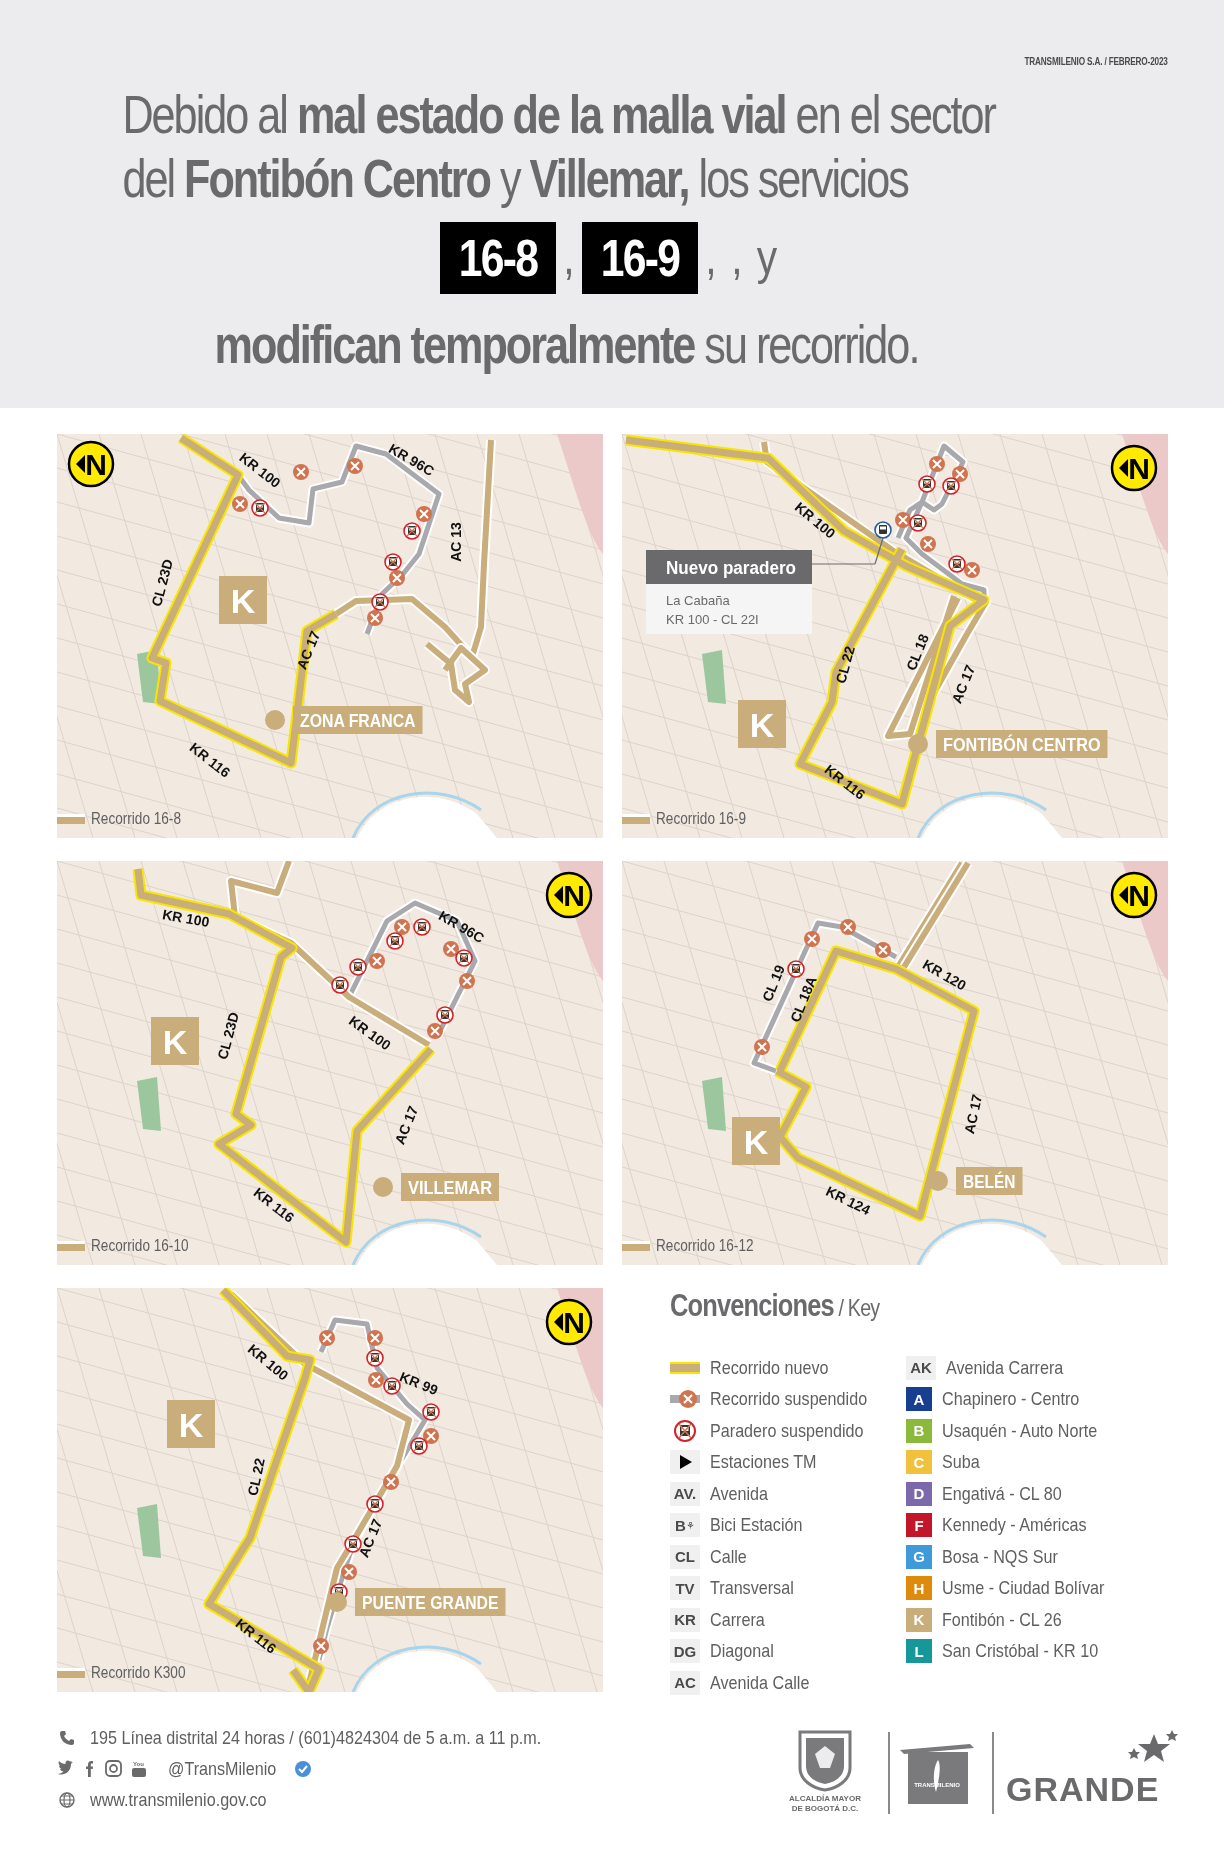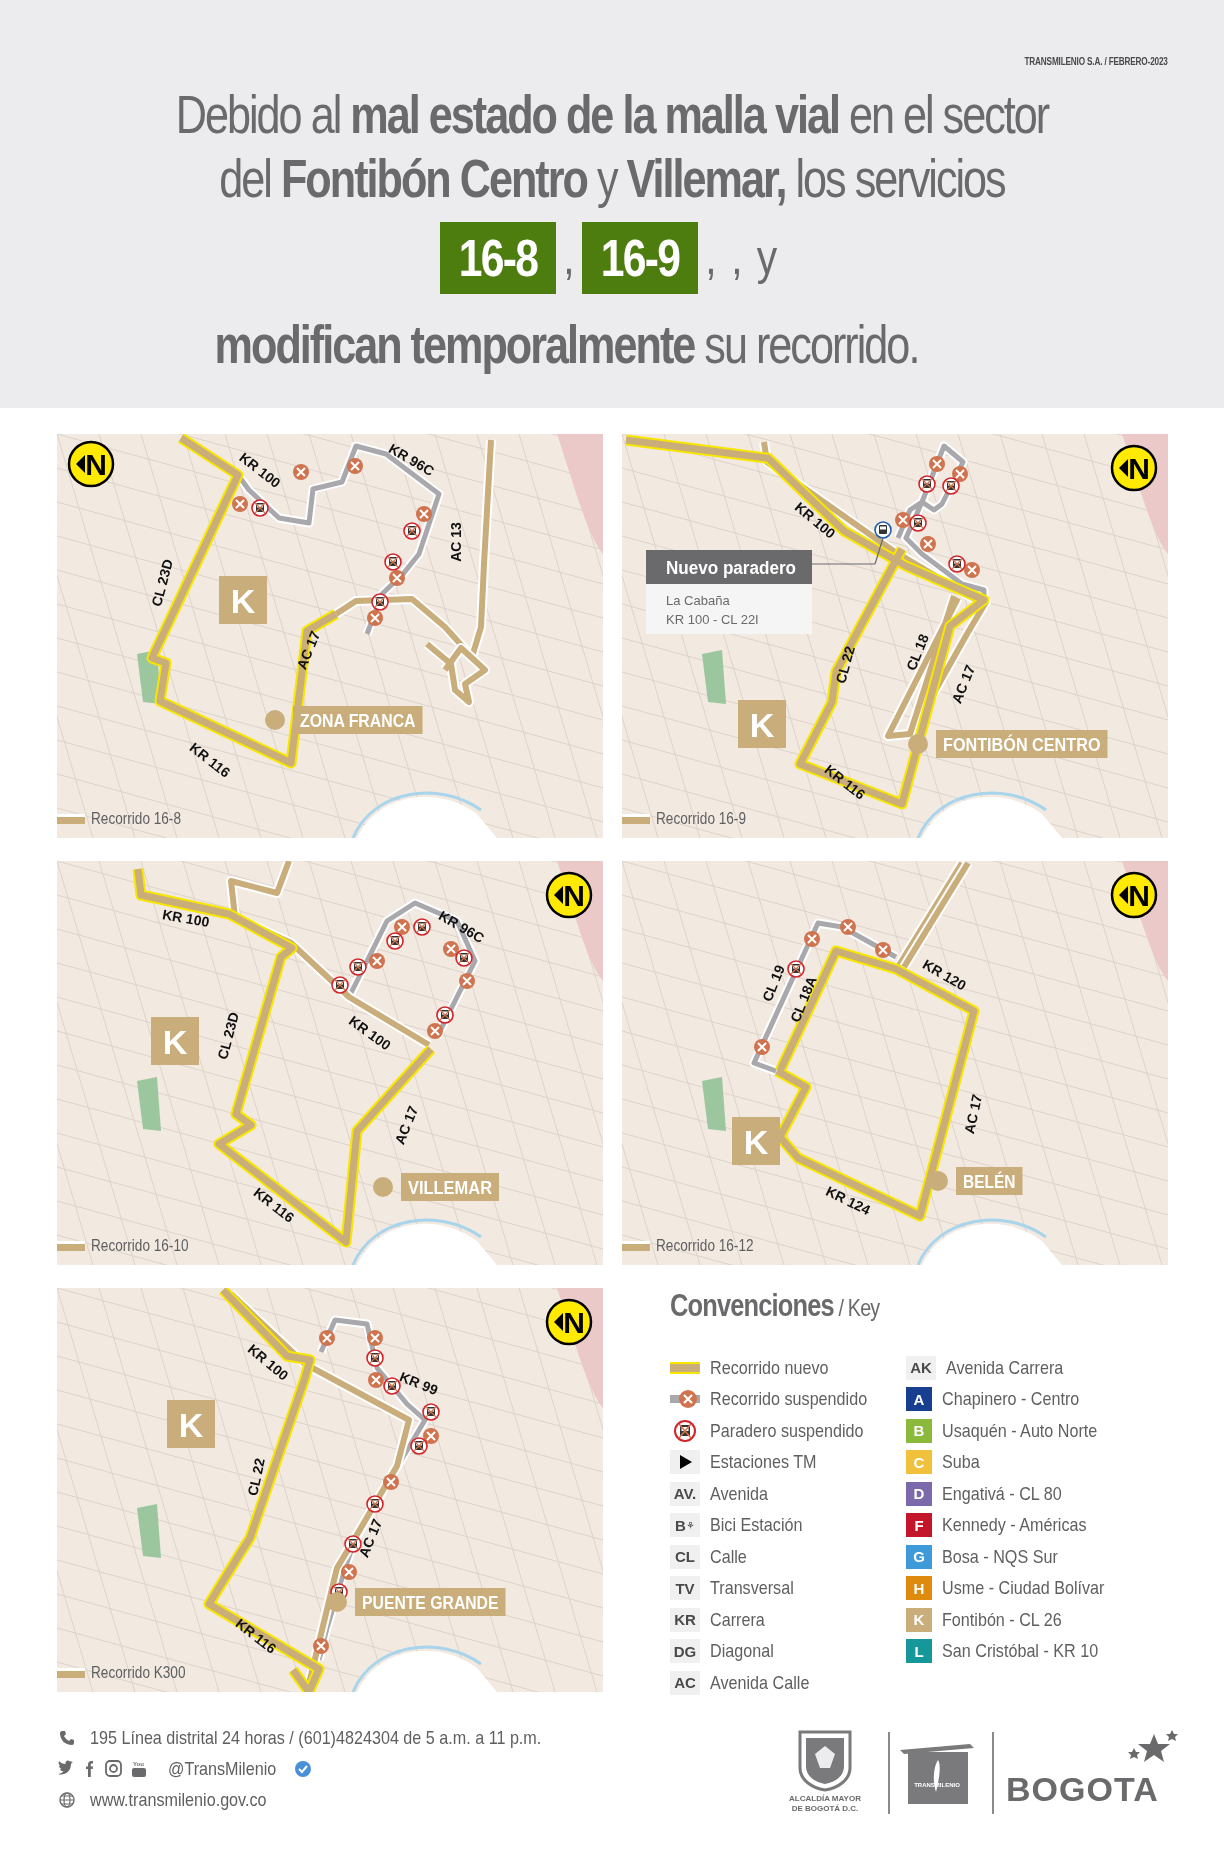--- a/index.html
+++ b/index.html
@@ -2,25 +2,25 @@
 <html><head>
 <meta charset="utf-8">
 <style>
   * { box-sizing: border-box; margin: 0; padding: 0; }
   html, body { width: 1224px; height: 1870px; background: #ffffff; overflow: hidden; }
   body { font-family: "Liberation Sans", "DejaVu Sans", sans-serif; color: #5f5f61; position: relative; }
 
   
   .header { position: absolute; left: 0; top: 0; width: 1224px; height: 408px; background: #ececee; }
   .credit { position: absolute; right: 56px; top: 56px; font-size: 10px; font-weight: bold; letter-spacing: -0.2px; color: #4a4a4c; transform: scaleX(0.82); transform-origin: right center; }
-  .headline { position: absolute; left: 0; top: 82px; width: 1224px; text-align: center; color: #6a6a6c; }
+  .headline { position: absolute; left: 0; top: 82px; width: 1224px; color: #6a6a6c; }
   .hl-line { font-size: 54px; line-height: 64px; letter-spacing: -2.5px; transform: scaleX(0.80); transform-origin: center; white-space: nowrap; }
   .hl-line b { font-weight: bold; }
   .service-row { position: absolute; left: 0; top: 222px; width: 1224px; display: flex; justify-content: center; align-items: flex-end; gap: 0; }
-  .svc-chip { background: #4d7c0f; color: #ffffff; font-weight: bold; font-size: 52px; height: 72px; line-height: 72px; padding: 0 10px; letter-spacing: -2px; display: inline-block; }
+  .svc-chip { background: #000000; color: #ffffff; font-weight: bold; font-size: 52px; height: 72px; line-height: 72px; padding: 0 10px; letter-spacing: -2px; display: inline-block; }
   .svc-chip span { display: inline-block; transform: scaleX(0.82); }
   .svc-sep { font-size: 48px; color: #6a6a6c; width: 26px; text-align: center; line-height: 72px; transform: scaleX(0.85); }
   .hl-last { position: absolute; left: 0; top: 312px; width: 1133px; text-align: center; color: #6a6a6c; }
 
   
   .panel { position: absolute; width: 546px; height: 404px; background: #f2e9e1; overflow: hidden; }
   .panel svg { position: absolute; left: 0; top: 0; }
   .panel .caption { position: absolute; left: 0; bottom: 8px; height: 22px; display: flex; align-items: center; text-align: right; }
   .caption .swatch { width: 28px; height: 10px; background: #c9ad7b; border-top: 3px solid #ffffff; }
   .caption .cap-text { font-size: 16px; color: #5f5f61; margin-left: 6px; transform: scaleX(0.85); transform-origin: left center; white-space: nowrap; }
@@ -873,19 +873,19 @@
       <div>DE BOGOTÁ D.C.</div>
     </div>
   <div class="logo-sep" style="left:118px"></div>
   <svg width="80" height="66" style="position:absolute;left:128px;top:12px">
     <path d="M2 10 L72 4 L76 8 L6 14 Z" fill="#7a7a7c"></path>
     <rect x="10" y="12" width="60" height="52" fill="#7a7a7c"></rect>
     <path d="M40 20 C44 26 40 44 38 52 C34 40 36 26 40 20 Z" fill="#fff"></path>
   </svg>
   <div class="tm-text">TRANSMILENIO</div>
   <div class="logo-sep" style="left:222px"></div>
-  <div class="bogota-text">BOGOTA</div>
+  <div class="bogota-text">GRANDE</div>
   <svg width="60" height="50" style="position:absolute;left:358px;top:0">
     <path d="M26 6 L30 16 L42 16 L33 23 L36 34 L26 27 L16 34 L19 23 L10 16 L22 16 Z" fill="#6a6a6c"></path>
     <path d="M44 2 L46 6 L50 6 L47 9 L48 13 L44 11 L40 13 L41 9 L38 6 L42 6 Z" fill="#6a6a6c"></path>
     <path d="M6 20 L8 24 L12 24 L9 27 L10 31 L6 29 L2 31 L3 27 L0 24 L4 24 Z" fill="#6a6a6c"></path>
   </svg>
 </div>
 
 </body></html>

